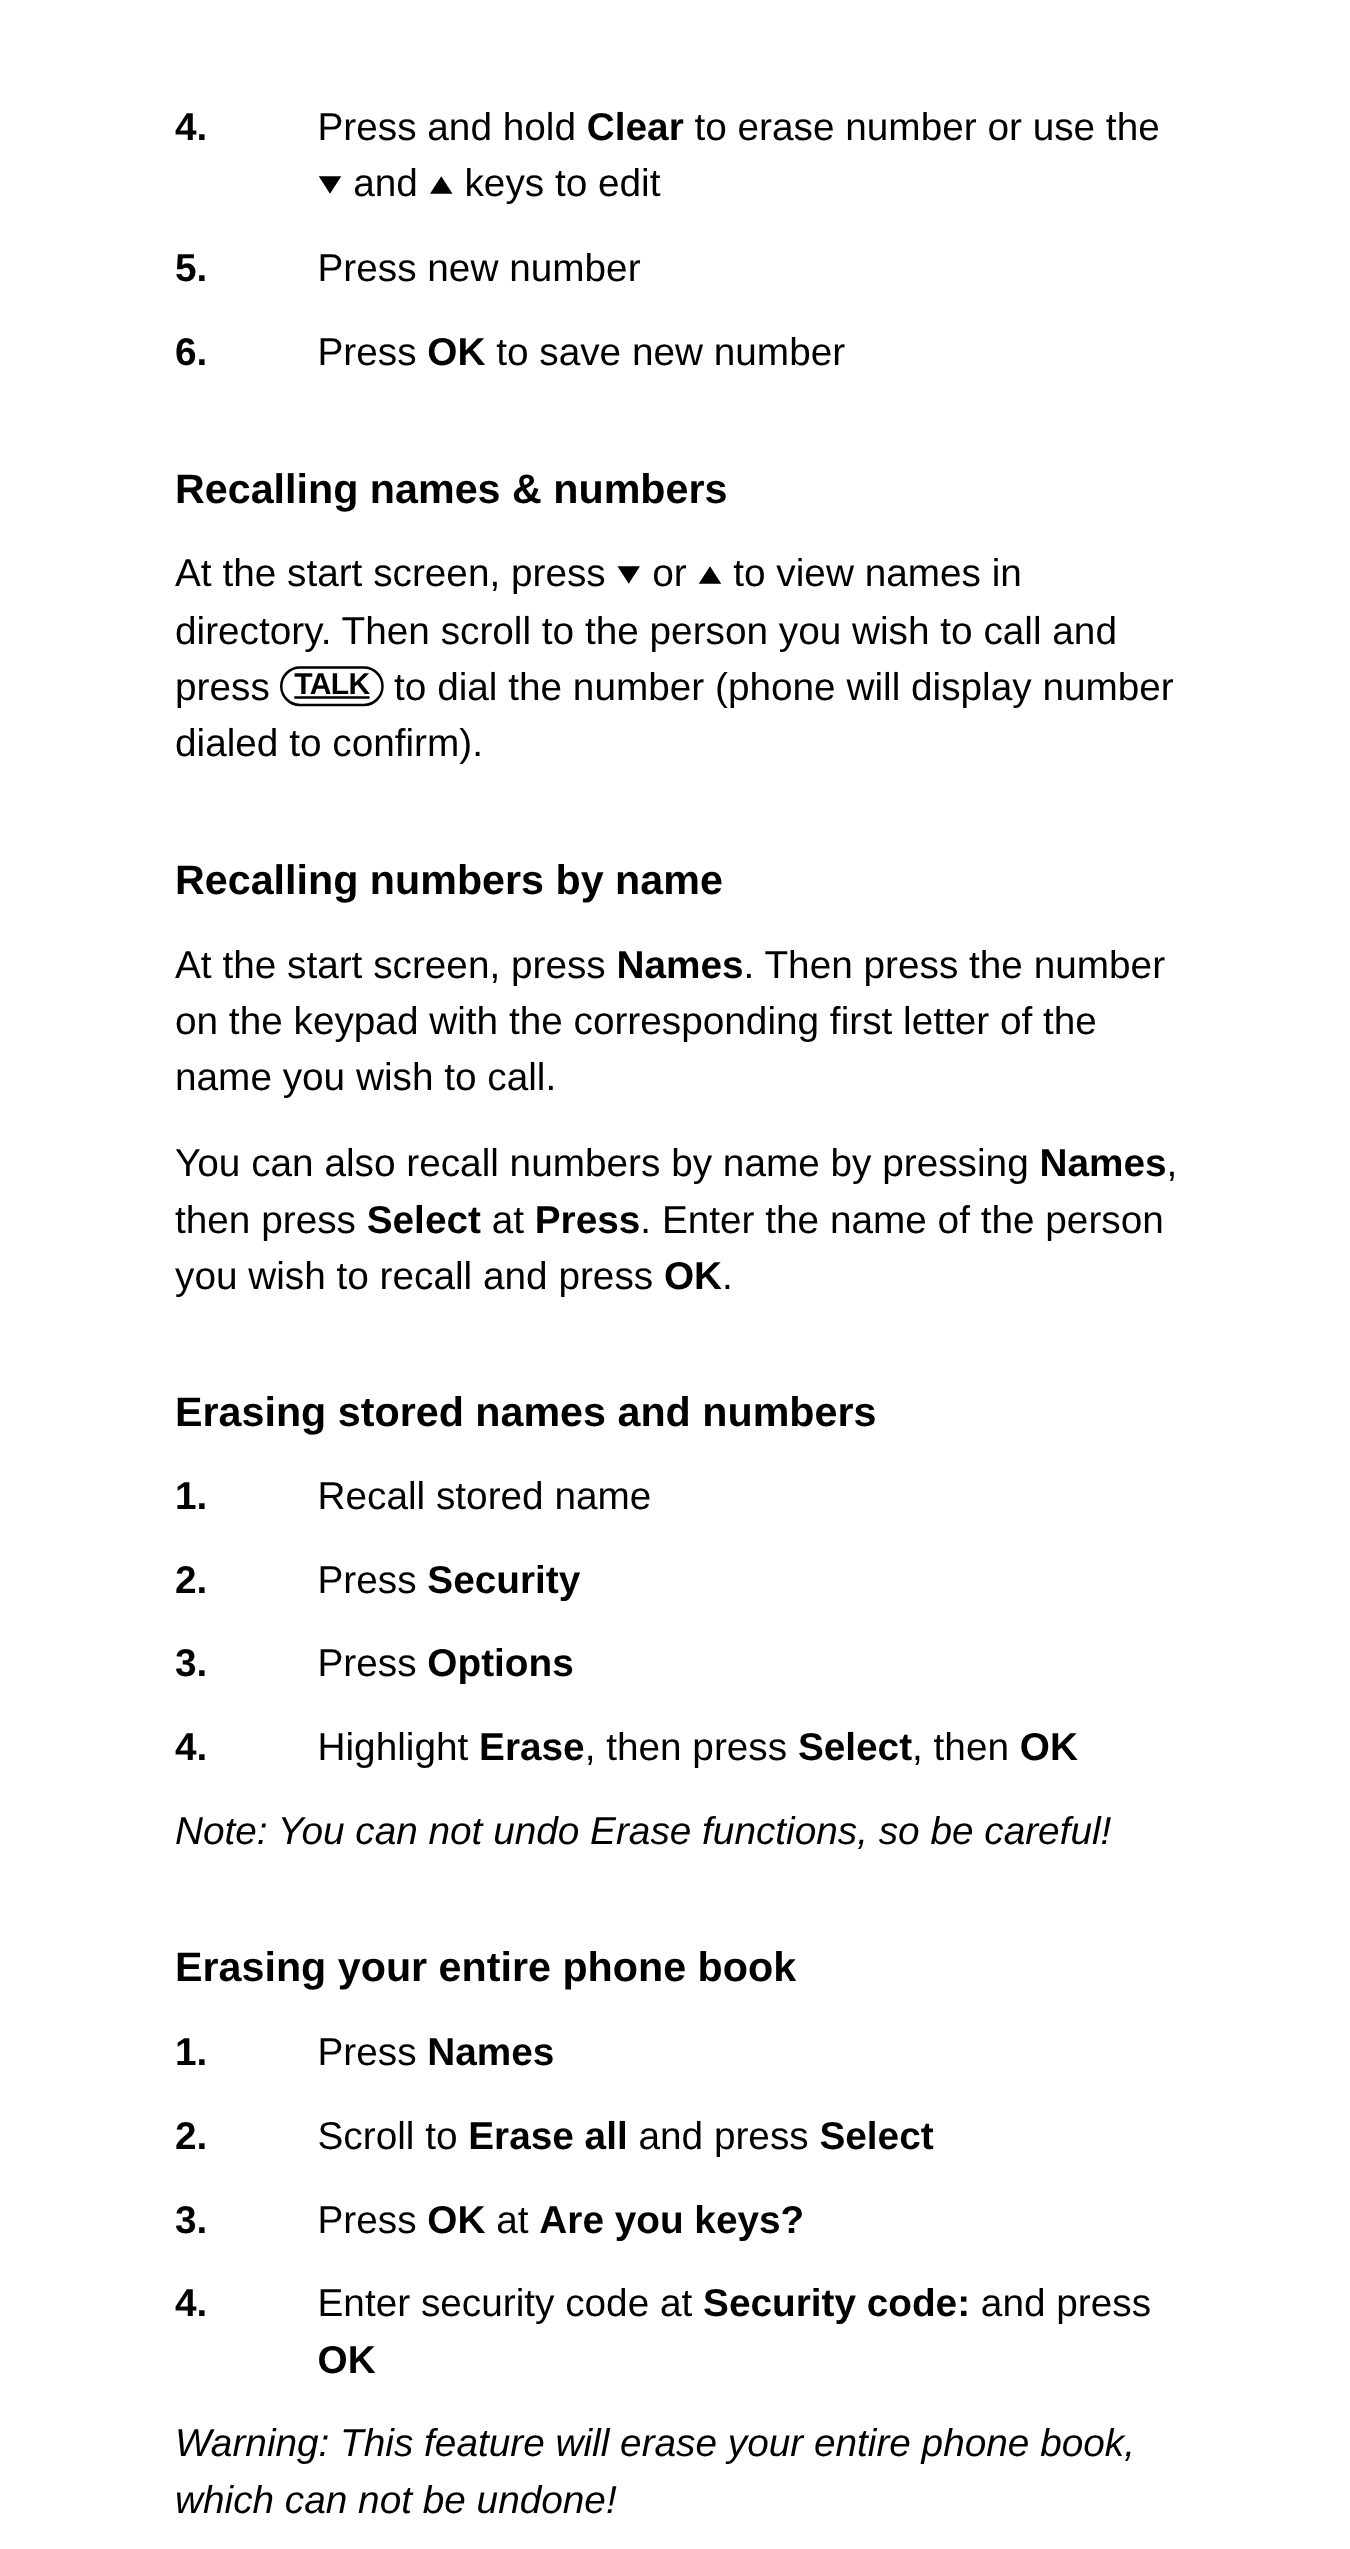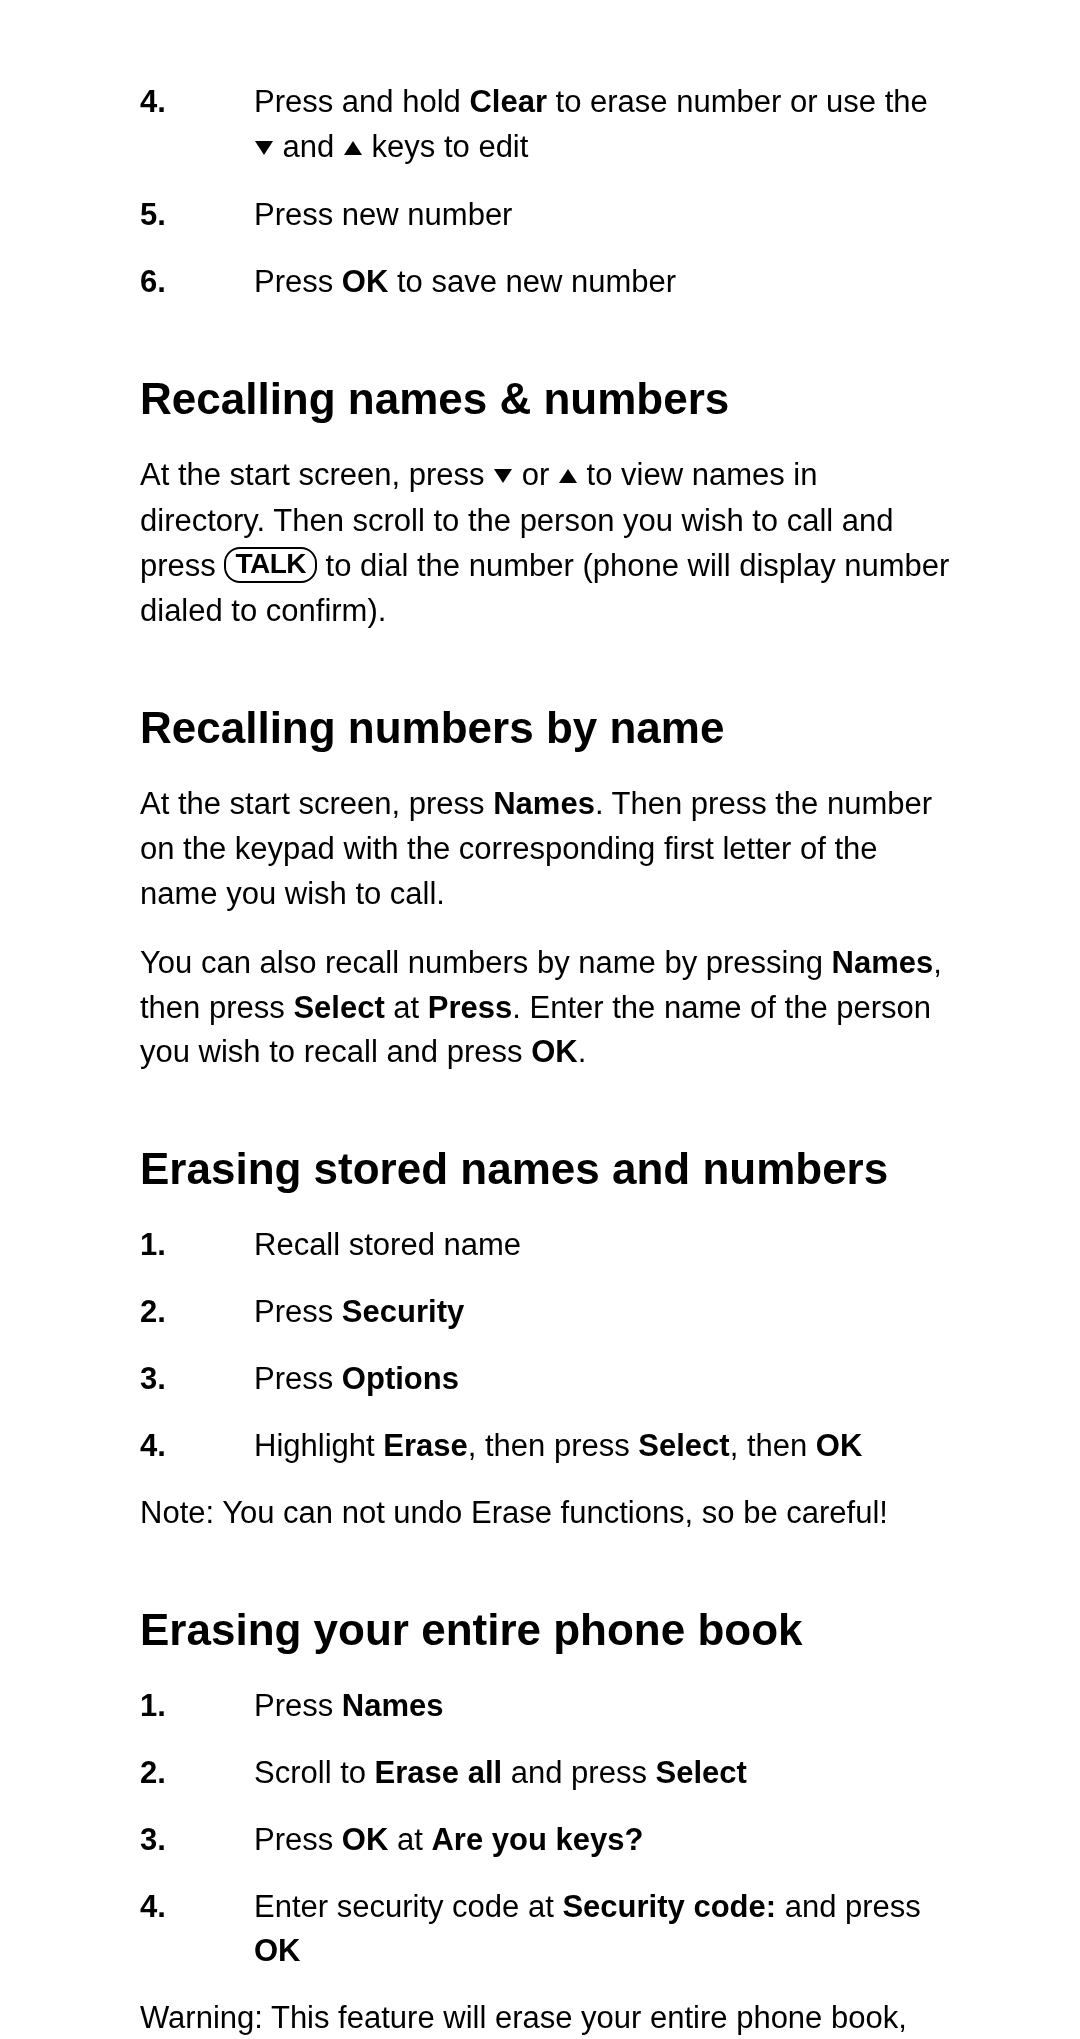--- a/index.html
+++ b/index.html
@@ -30,50 +30,52 @@
     flex: 1;
     margin-left: 46px;
   }
   .bold {
     font-weight: bold;
   }
   .section-heading {
     font-weight: bold;
     margin-top: 62px;
     margin-bottom: 22px;
-    font-size: 44px;
+    font-size: 33px;
   }
   .para {
     margin-bottom: 24px;
   }
   .note {
+    font-style: italic;
     margin-top: 12px;
   }
   .tri-down, .tri-up {
     display: inline-block;
     vertical-align: middle;
     position: relative;
     top: -2px;
   }
   .tri-down svg, .tri-up svg {
     display: inline-block;
   }
   .talk-pill {
     display: inline-block;
     border: 2.5px solid #000;
     border-radius: 16px;
     padding: 0px 9px 1px 9px;
-    font-size: 28px;
+    font-size: 24px;
     font-weight: bold;
     vertical-align: middle;
     position: relative;
     top: -3px;
     line-height: 1.1;
     font-family: Arial, Helvetica, sans-serif;
     letter-spacing: -0.5px;
+    text-decoration: underline;
   }
   .first-list .list-item:first-child {
     margin-top: 0;
   }
 </style>
 </head>
 <body>
 
 <div class="first-list" id="list1">
     <div class="list-item">

